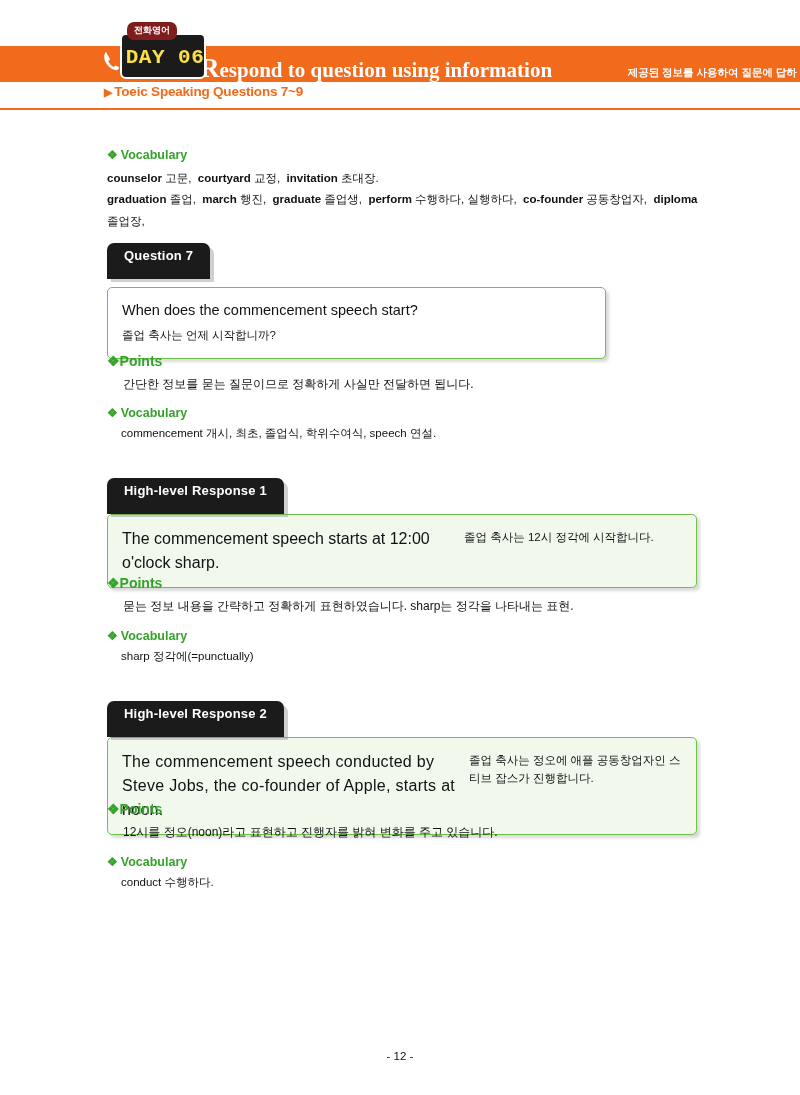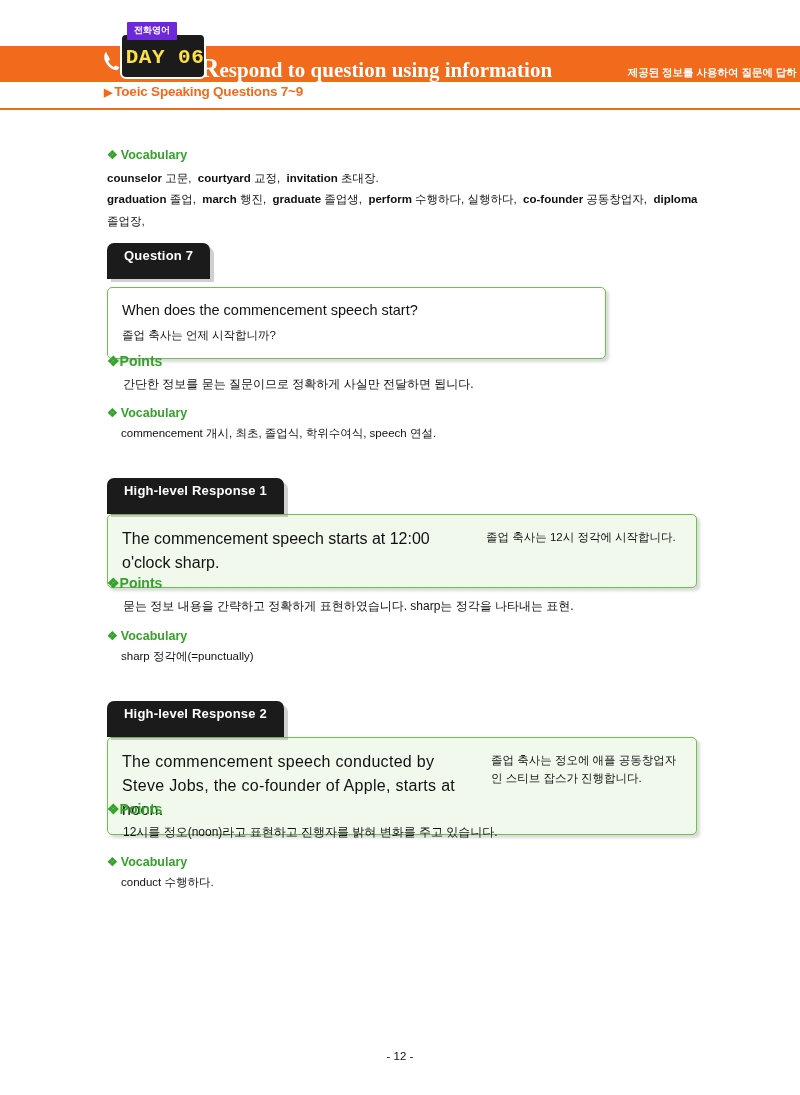--- a/index.html
+++ b/index.html
@@ -79,25 +79,25 @@
     color: #fde047;
     font-family: Liberation Mono, monospace;
     font-size: 21px;
     font-weight: bold;
     letter-spacing: 0.5px;
   }
   .day-tag {
     position: absolute;
     left: 127px;
     top: 22px;
-    background: #6d28d9;
+    background: #7f1d1d;
     color: #ffffff;
     font-size: 9px;
     padding: 2px 7px 3px 7px;
-    border-radius: 1px;
+    border-radius: 7px;
     z-index: 6;
     font-weight: bold;
   }
   .phone-icon {
     position: absolute;
     left: 102px;
     top: 50px;
     width: 20px;
     height: 22px;
     z-index: 6;
@@ -222,21 +222,21 @@
   .resp-en {
     font-size: 16px;
     line-height: 1.5;
     color: #111;
     flex: 0 0 auto;
   }
   .resp-kr {
     font-size: 11.5px;
     line-height: 1.55;
     color: #111;
-    margin-left: 24px;
+    margin-left: 2px;
     flex: 1 1 auto;
     padding-top: 2px;
   }
 
   .body-kr {
     font-size: 12px;
     line-height: 1.6;
     color: #111;
     padding-left: 16px;
   }

